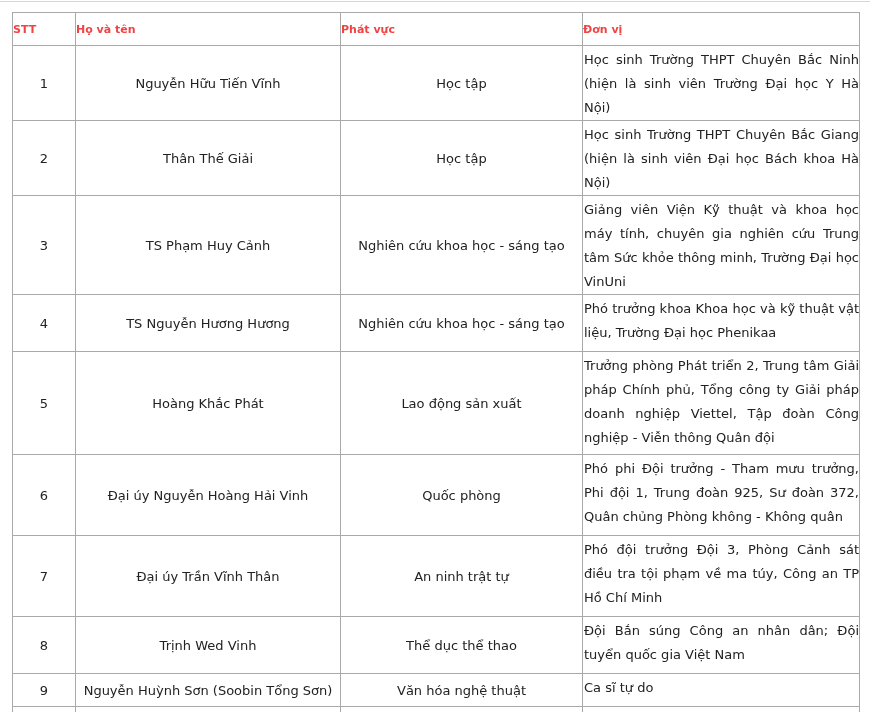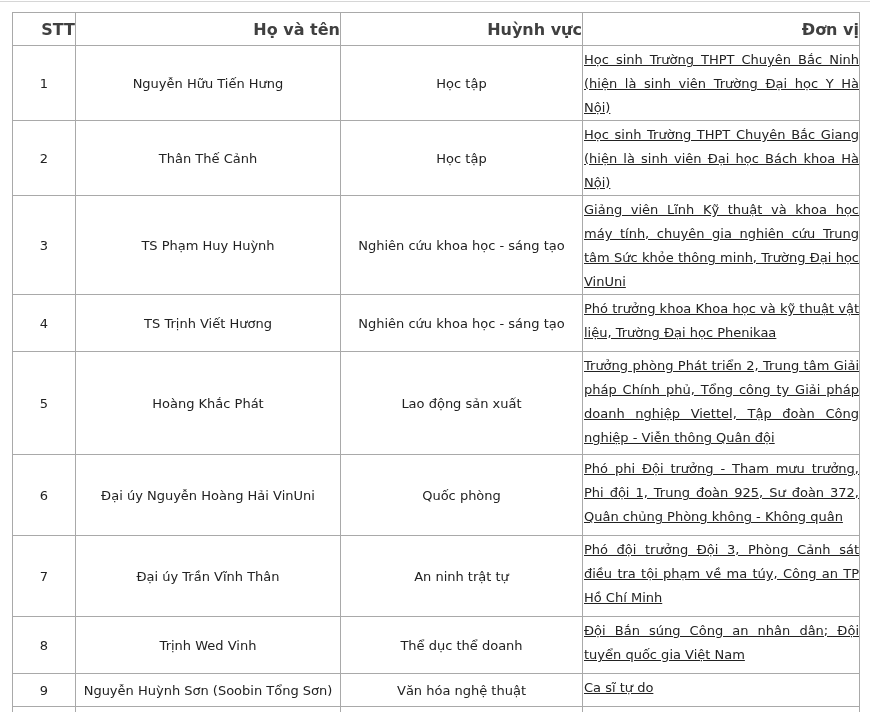--- a/index.html
+++ b/index.html
@@ -2,92 +2,92 @@
 <html><head>
 <meta charset="utf-8">
 <style>
   html, body { margin: 0; padding: 0; background: #ffffff; }
   body { width: 870px; height: 712px; position: relative; overflow: hidden;
          font-family: "DejaVu Sans", sans-serif; color: #222222; }
   .topline { position: absolute; left: 0; top: 1px; width: 870px; height: 1px; background: #d6d6d6; }
   table { position: absolute; left: 12px; top: 12px; border-collapse: collapse;
           width: 847px; table-layout: fixed; font-size: 13px; }
   td, th { border: 1px solid #a9a9a9; padding: 0; }
-  th { font-weight: bold; height: 32px; text-align: right; vertical-align: middle; font-size: 16px; color: #404040; }
+  th { font-weight: bold; height: 32px; text-align: left; vertical-align: middle; font-size: 11px; color: #ef4444; }
   td.c { text-align: center; vertical-align: middle; }
   td.top { vertical-align: top; padding-top: 6px; }
-  td.unit { text-align: justify; vertical-align: top; padding: 2px 0 0 1px; line-height: 24px; text-align-last: left; text-decoration: underline; }
+  td.unit { text-align: justify; vertical-align: top; padding: 2px 0 0 1px; line-height: 24px; text-align-last: left; }
 </style>
 </head>
 <body>
 
 <div class="topline"></div>
 
 <table>
   <colgroup>
     <col style="width:63px">
       <col style="width:265px">
       <col style="width:242px">
       <col style="width:277px">
   </colgroup>
   <thead>
     <tr>
       <th>STT</th>
       <th>Họ và tên</th>
-      <th>Huỳnh vực</th>
+      <th>Phát vực</th>
       <th>Đơn vị</th>
     </tr>
   </thead>
   <tbody>
     <tr style="height:58px">
       <td class="c">1</td>
-      <td class="c">Nguyễn Hữu Tiến Hưng</td>
+      <td class="c">Nguyễn Hữu Tiến Vĩnh</td>
       <td class="c">Học tập</td>
       <td class="unit">Học sinh Trường THPT Chuyên Bắc Ninh (hiện là sinh viên Trường Đại học Y Hà Nội)</td>
     </tr>
     <tr style="height:57px">
       <td class="c">2</td>
-      <td class="c">Thân Thế Cảnh</td>
+      <td class="c">Thân Thế Giải</td>
       <td class="c">Học tập</td>
       <td class="unit">Học sinh Trường THPT Chuyên Bắc Giang (hiện là sinh viên Đại học Bách khoa Hà Nội)</td>
     </tr>
     <tr style="height:80px">
       <td class="c">3</td>
-      <td class="c">TS Phạm Huy Huỳnh</td>
+      <td class="c">TS Phạm Huy Cảnh</td>
       <td class="c">Nghiên cứu khoa học - sáng tạo</td>
-      <td class="unit">Giảng viên Lĩnh Kỹ thuật và khoa học máy tính, chuyên gia nghiên cứu Trung tâm Sức khỏe thông minh, Trường Đại học VinUni</td>
+      <td class="unit">Giảng viên Viện Kỹ thuật và khoa học máy tính, chuyên gia nghiên cứu Trung tâm Sức khỏe thông minh, Trường Đại học VinUni</td>
     </tr>
     <tr style="height:57px">
       <td class="c">4</td>
-      <td class="c">TS Trịnh Viết Hương</td>
+      <td class="c">TS Nguyễn Hương Hương</td>
       <td class="c">Nghiên cứu khoa học - sáng tạo</td>
       <td class="unit">Phó trưởng khoa Khoa học và kỹ thuật vật liệu, Trường Đại học Phenikaa</td>
     </tr>
     <tr style="height:103px">
       <td class="c">5</td>
       <td class="c">Hoàng Khắc Phát</td>
       <td class="c">Lao động sản xuất</td>
       <td class="unit">Trưởng phòng Phát triển 2, Trung tâm Giải pháp Chính phủ, Tổng công ty Giải pháp doanh nghiệp Viettel, Tập đoàn Công nghiệp - Viễn thông Quân đội</td>
     </tr>
     <tr style="height:81px">
       <td class="c">6</td>
-      <td class="c">Đại úy Nguyễn Hoàng Hải VinUni</td>
+      <td class="c">Đại úy Nguyễn Hoàng Hải Vinh</td>
       <td class="c">Quốc phòng</td>
       <td class="unit">Phó phi Đội trưởng - Tham mưu trưởng, Phi đội 1, Trung đoàn 925, Sư đoàn 372, Quân chủng Phòng không - Không quân</td>
     </tr>
     <tr style="height:81px">
       <td class="c">7</td>
       <td class="c">Đại úy Trần Vĩnh Thân</td>
       <td class="c">An ninh trật tự</td>
       <td class="unit">Phó đội trưởng Đội 3, Phòng Cảnh sát điều tra tội phạm về ma túy, Công an TP Hồ Chí Minh</td>
     </tr>
     <tr style="height:57px">
       <td class="c">8</td>
       <td class="c">Trịnh Wed Vinh</td>
-      <td class="c">Thể dục thể doanh</td>
+      <td class="c">Thể dục thể thao</td>
       <td class="unit">Đội Bắn súng Công an nhân dân; Đội tuyển quốc gia Việt Nam</td>
     </tr>
     <tr style="height:33px">
       <td class="c">9</td>
       <td class="c">Nguyễn Huỳnh Sơn (Soobin Tổng Sơn)</td>
       <td class="c">Văn hóa nghệ thuật</td>
       <td class="unit">Ca sĩ tự do</td>
     </tr>
     <tr style="height:57px">
       <td class="c">10</td>

